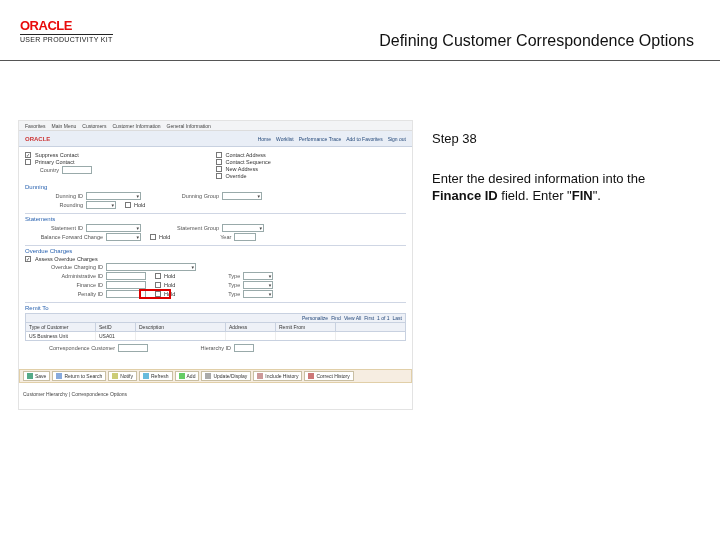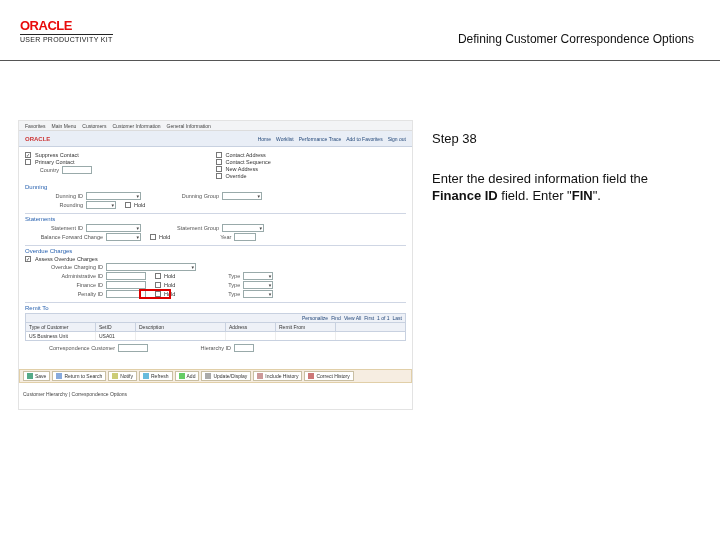--- a/index.html
+++ b/index.html
@@ -2,21 +2,21 @@
 <html><head>
 <meta charset="utf-8">
 <style>
   * { box-sizing: border-box; margin: 0; padding: 0; }
   body { width: 720px; height: 540px; background: #fff; font-family: Arial, Helvetica, sans-serif; color: #000; position: relative; }
 
   .header { position: absolute; top: 18px; left: 0; right: 0; height: 44px; }
   .logo-block { position: absolute; left: 20px; top: 0; }
   .oracle-logo { color: #e80b0b; font-weight: bold; font-size: 13px; letter-spacing: -0.5px; }
   .upk { font-size: 7px; color: #222; letter-spacing: 0.3px; margin-top: 1px; border-top: 1px solid #222; padding-top: 1px; }
-  .title { position: absolute; right: 26px; top: 14px; font-size: 12px; color: #111; }
+  .title { position: absolute; right: 26px; top: 14px; font-size: 16px; color: #111; }
 
   .hr { position: absolute; left: 0; right: 0; top: 60px; height: 1px; background: #555; }
 
   .shot { position: absolute; left: 18px; top: 120px; width: 395px; height: 290px; background: #fff; border: 1px solid #e3e3e3; }
   .app-topbar { height: 10px; background: #f3f4f6; border-bottom: 1px solid #dcdcdc; display:flex; align-items:center; font-size:5px; color:#444; padding:0 6px; justify-content:space-between;}
   .app-topbar .tb-left{display:flex; gap:6px;}
   .app-subbar { height: 16px; background: #e9eef6; border-bottom: 1px solid #c8d1e0; display:flex; align-items:center; padding:0 6px; justify-content:space-between;}
   .app-subbar .brand { color:#c33; font-size:6px; font-weight:bold;}
   .app-subbar .tabs { display:flex; gap:5px; font-size:5px; color:#25497a;}
   .pane { padding: 4px 6px; font-size: 5.5px; color: #333; }
@@ -64,21 +64,21 @@
     <div class="oracle-logo">ORACLE</div>
     <div class="upk">USER PRODUCTIVITY KIT</div>
   </div>
   <div class="title">Defining Customer Correspondence Options</div>
 </div>
 <div class="hr"></div>
 
 <div class="side">
   <div class="step">Step 38</div>
   <div>
-    <span>Enter the desired information field the </span><span class="bold">Finance ID</span><span> field. Enter "</span><span class="bold">FIN</span><span>".</span>
+    <span>Enter the desired information into the </span><span class="bold">Finance ID</span><span> field. Enter "</span><span class="bold">FIN</span><span>".</span>
   </div>
 </div>
 
 <div class="shot">
   <div class="app-topbar">
     <div class="tb-left">
       <span>Favorites</span>
       <span>Main Menu</span>
       <span>Customers</span>
       <span>Customer Information</span>

